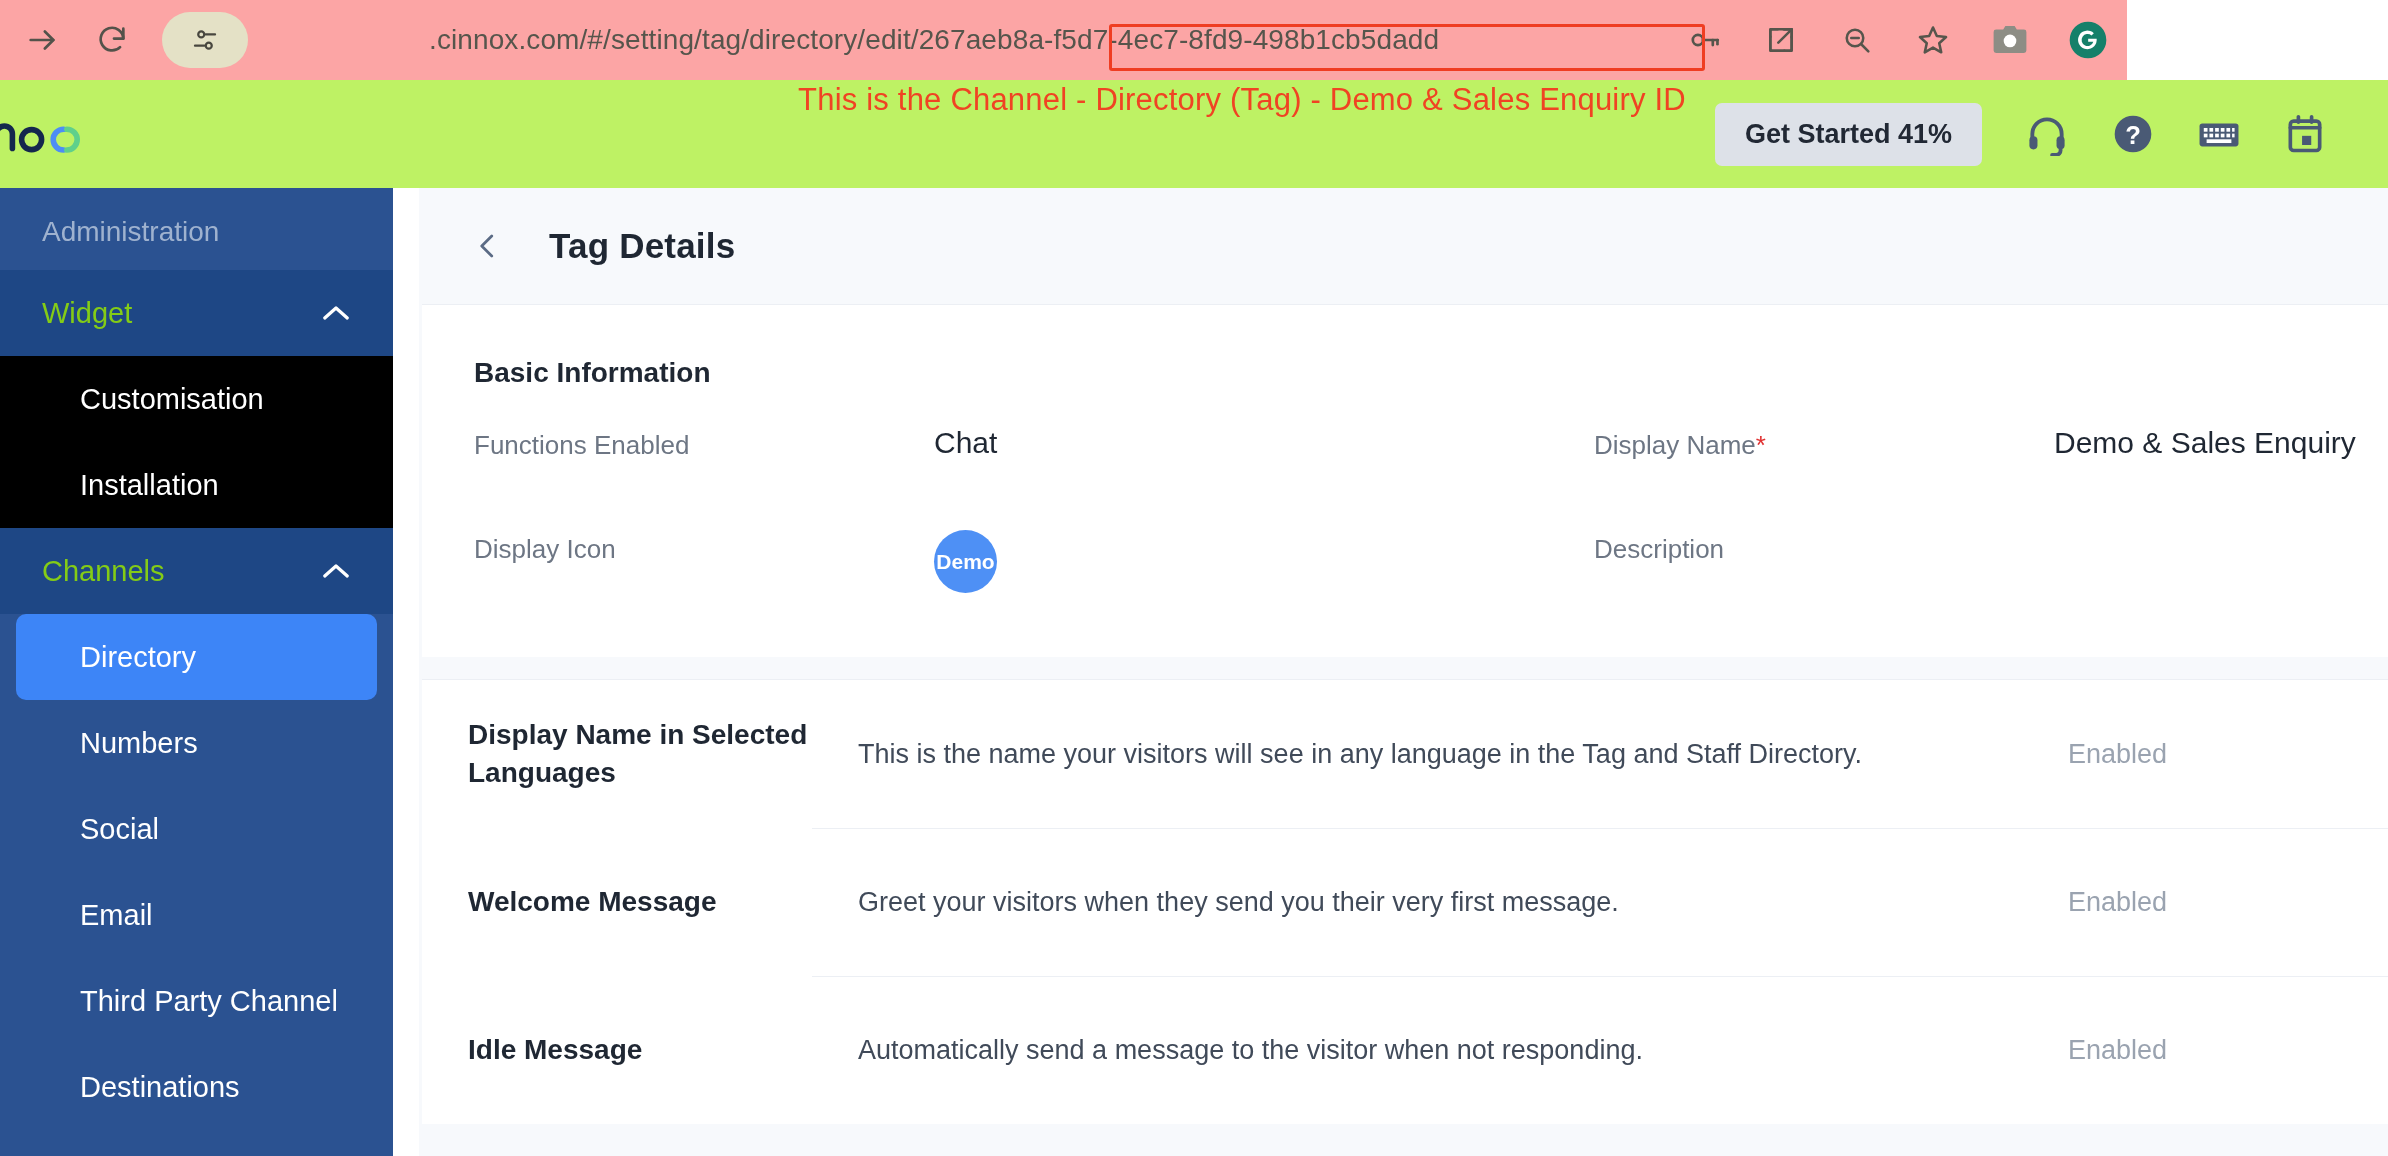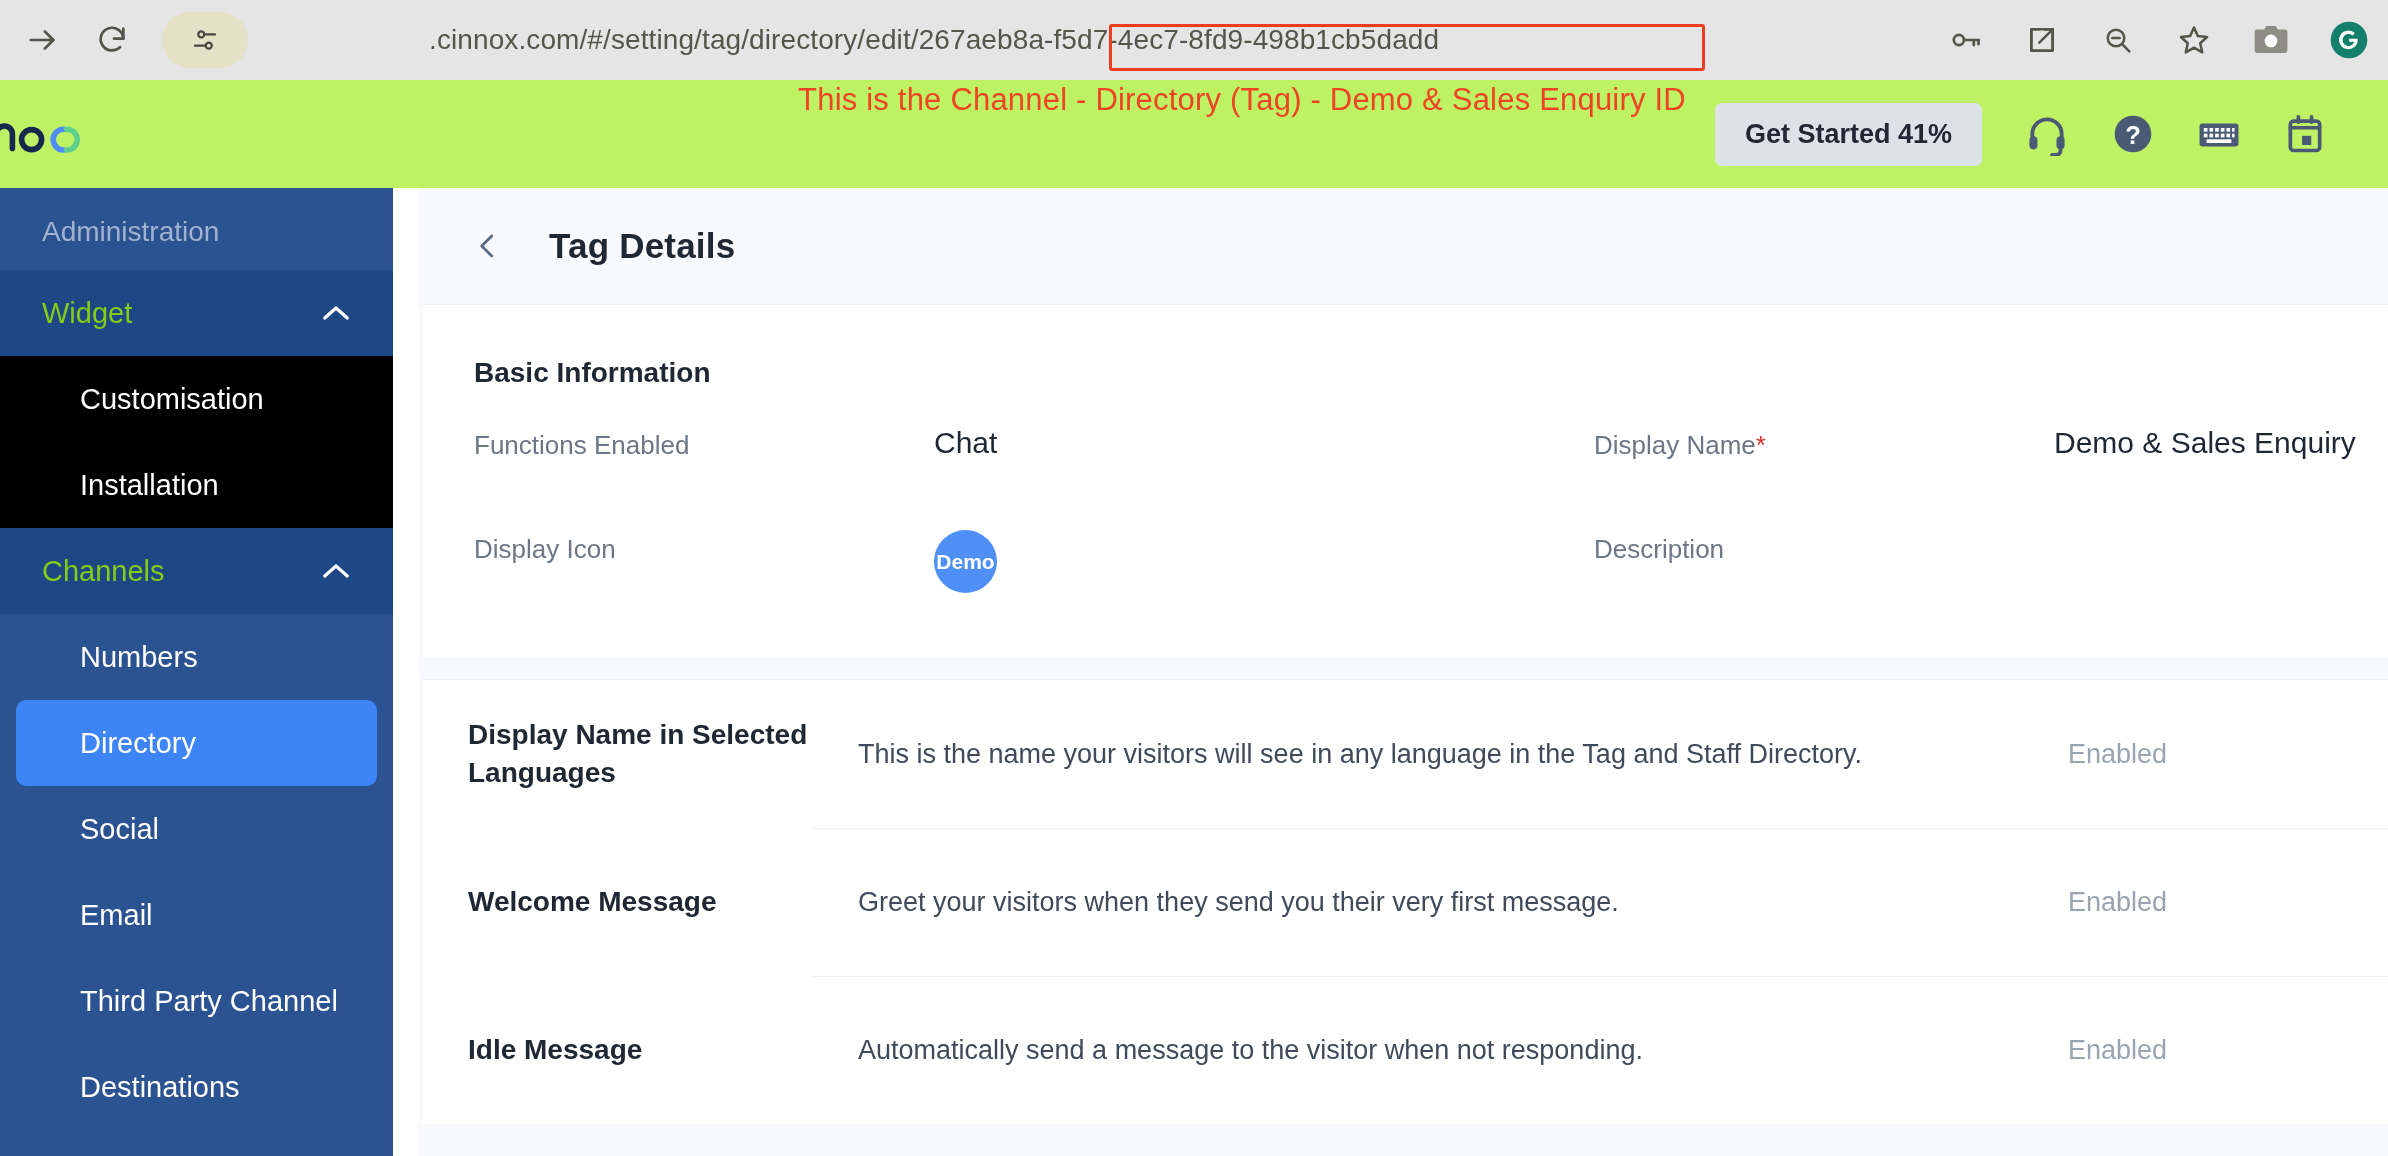--- a/index.html
+++ b/index.html
@@ -8,23 +8,23 @@
     height: 1156px;
     overflow: hidden;
     font-family: "Liberation Sans", sans-serif;
     background: #ffffff;
   }
 
   
   .browser-bar {
     position: absolute;
     top: 0; left: 0;
-    width: 2388px;
+    width: 2127px;
     height: 80px;
-    background: #e5e5e5;
+    background: #fca5a5;
     display: flex;
     align-items: center;
   }
   .nav-btn {
     width: 56px; height: 56px;
     display: flex; align-items: center; justify-content: center;
     color: #53524a;
     flex: 0 0 auto;
   }
   .nav-btn svg { display: block; }
@@ -486,25 +486,25 @@
 
   <div class="sb-group-header">
     <span>Channels</span>
     <span>
       <svg class="chev" viewBox="0 0 24 14" fill="none" stroke="#ffffff" stroke-width="2.6" stroke-linecap="round" stroke-linejoin="round">
         <polyline points="3,11 12,3 21,11"></polyline>
       </svg>
     </span>
   </div>
   <div>
-    <div class="sb-item">
-      <span>Numbers</span>
-    </div>
     <div class="sb-item active">
       <span>Directory</span>
+    </div>
+    <div class="sb-item">
+      <span>Numbers</span>
     </div>
     <div class="sb-item">
       <span>Social</span>
     </div>
     <div class="sb-item">
       <span>Email</span>
     </div>
     <div class="sb-item">
       <span>Third Party Channel</span>
     </div>

